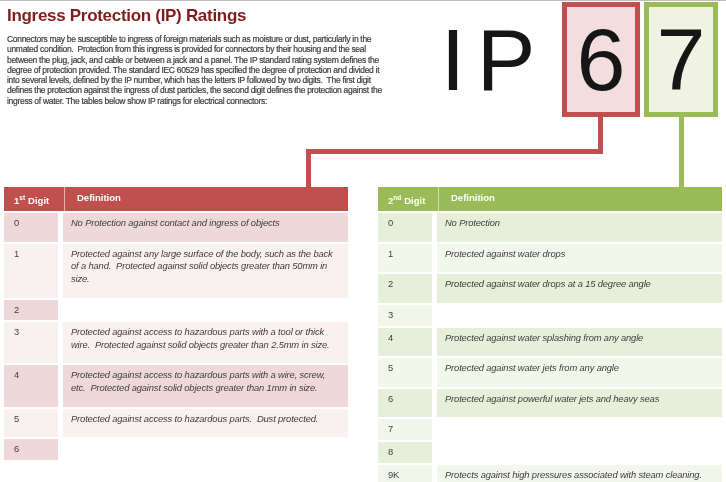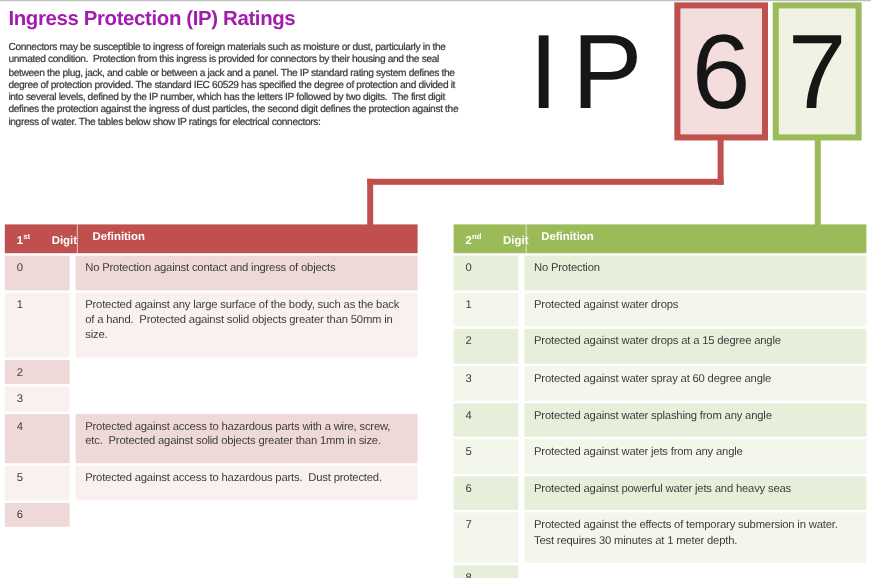--- a/index.html
+++ b/index.html
@@ -5,21 +5,21 @@
   html,body{margin:0;padding:0;}
   body{
     width:726px;height:482px;position:relative;overflow:hidden;
     background:#ffffff;font-family:"Liberation Sans", sans-serif;
   }
   .frame{position:absolute;inset:0;border-top:1px solid #bfbfbf;pointer-events:none;}
 
   
   .page-title{
     position:absolute;left:7px;top:6px;margin:0;
-    font-size:17px;font-weight:bold;color:#a21caf;letter-spacing:-0.3px;
+    font-size:17px;font-weight:bold;color:#7f1d1d;letter-spacing:-0.3px;
   }
   .intro{
     position:absolute;left:7px;top:34px;width:436px;
     font-size:8.5px;line-height:10.3px;letter-spacing:-0.3px;
     color:#3d3d3d;white-space:pre;font-weight:bold;
     -webkit-text-stroke:0.2px #3d3d3d;font-weight:normal;
   }
 
   
   .glyph{
@@ -49,26 +49,26 @@
   .thead{
     display:flex;align-items:stretch;color:#ffffff;font-weight:bold;
     font-size:9.5px;line-height:13px;padding:4px 0;
   }
   .thead-first{background:var(--red);}
   .thead-second{background:var(--green);}
   .h-digit{width:50px;padding-left:10px;box-sizing:content-box;}
   .h-sep{width:1px;background:rgba(255,255,255,0.55);margin:-4px 0;}
   .h-def{flex:1;padding-left:12px;}
   sup{font-size:6.5px;vertical-align:super;letter-spacing:0;}
-  .h-word{margin-left:18px;}
+  .h-word{margin-left:3px;}
 
   .row{display:flex;gap:5px;margin-top:2px;}
   .cell{line-height:12.6px;letter-spacing:-0.15px;box-sizing:border-box;}
   .cell-digit{width:54px;padding:4px 0 4px 10px;flex:none;}
-  .cell-def{flex:1;padding:4px 6px 12px 8px;white-space:pre-wrap;}
+  .cell-def{flex:1;padding:4px 6px 12px 8px;white-space:pre-wrap;font-style:italic;}
   .t1.dark {background:var(--red-band-dark);}
   .t1.light{background:var(--red-band-light);}
   .t2.dark {background:var(--green-band-dark);}
   .t2.light{background:var(--green-band-light);}
 </style>
 </head>
 <body>
 
 <div class="frame"></div>
 
@@ -109,20 +109,21 @@
       </div>
       <div class="row">
         <div class="cell cell-digit t1 light">1</div>
         <div class="cell cell-def t1 light">Protected against any large surface of the body, such as the back of a hand.  Protected against solid objects greater than 50mm in size.</div>
       </div>
       <div class="row">
         <div class="cell cell-digit t1 dark">2</div>
       </div>
       <div class="row">
         <div class="cell cell-digit t1 light">3</div>
+        <div class="cell cell-def t1 light">Protected against access to hazardous parts with a tool or thick wire.  Protected against solid objects greater than 2.5mm in size.</div>
       </div>
       <div class="row">
         <div class="cell cell-digit t1 dark">4</div>
         <div class="cell cell-def t1 dark">Protected against access to hazardous parts with a wire, screw, etc.  Protected against solid objects greater than 1mm in size.</div>
       </div>
       <div class="row">
         <div class="cell cell-digit t1 light">5</div>
         <div class="cell cell-def t1 light">Protected against access to hazardous parts.  Dust protected.</div>
       </div>
       <div class="row">
@@ -145,37 +146,35 @@
       <div class="row">
         <div class="cell cell-digit t2 light">1</div>
         <div class="cell cell-def t2 light">Protected against water drops</div>
       </div>
       <div class="row">
         <div class="cell cell-digit t2 dark">2</div>
         <div class="cell cell-def t2 dark">Protected against water drops at a 15 degree angle</div>
       </div>
       <div class="row">
         <div class="cell cell-digit t2 light">3</div>
-        <div class="cell cell-def t2 light">Protected against water spray at 60 degree angle</div>
       </div>
       <div class="row">
         <div class="cell cell-digit t2 dark">4</div>
         <div class="cell cell-def t2 dark">Protected against water splashing from any angle</div>
       </div>
       <div class="row">
         <div class="cell cell-digit t2 light">5</div>
         <div class="cell cell-def t2 light">Protected against water jets from any angle</div>
       </div>
       <div class="row">
         <div class="cell cell-digit t2 dark">6</div>
         <div class="cell cell-def t2 dark">Protected against powerful water jets and heavy seas</div>
       </div>
       <div class="row">
         <div class="cell cell-digit t2 light">7</div>
-        <div class="cell cell-def t2 light">Protected against the effects of temporary submersion in water.  Test requires 30 minutes at 1 meter depth.</div>
       </div>
       <div class="row">
         <div class="cell cell-digit t2 dark">8</div>
       </div>
       <div class="row">
         <div class="cell cell-digit t2 light">9K</div>
         <div class="cell cell-def t2 light">Protects against high pressures associated with steam cleaning.</div>
       </div>
     </div>
 </div>

